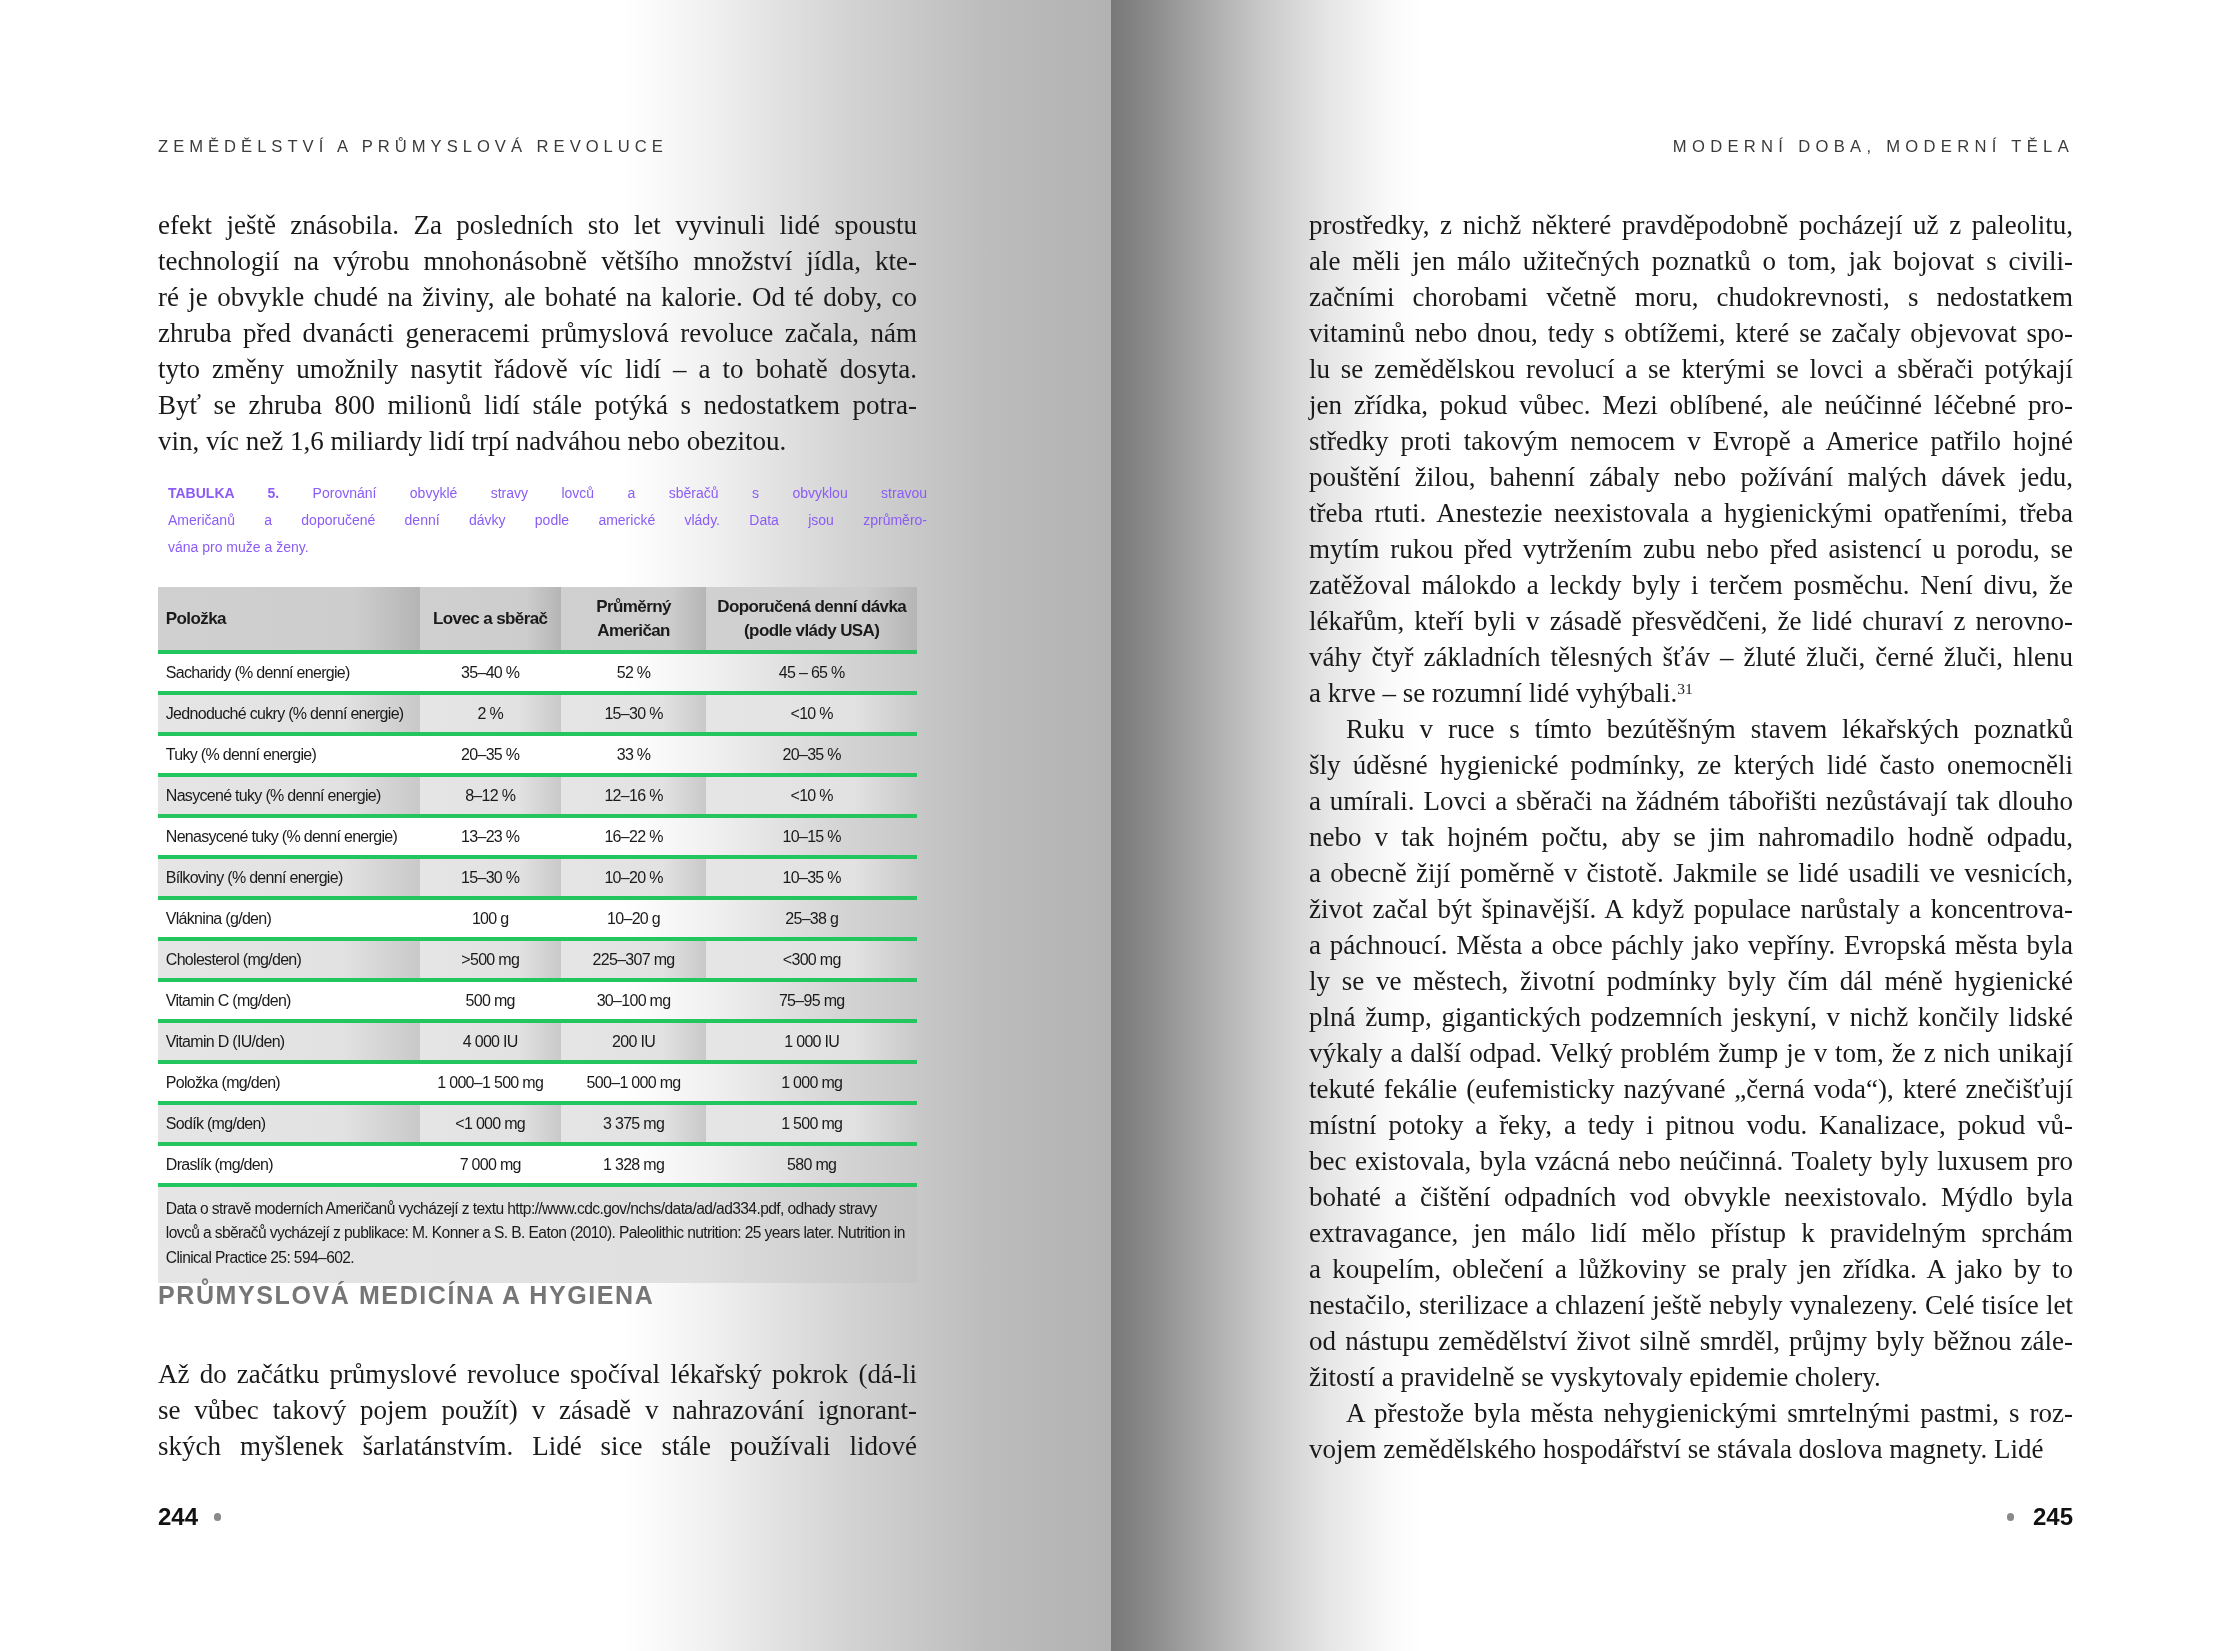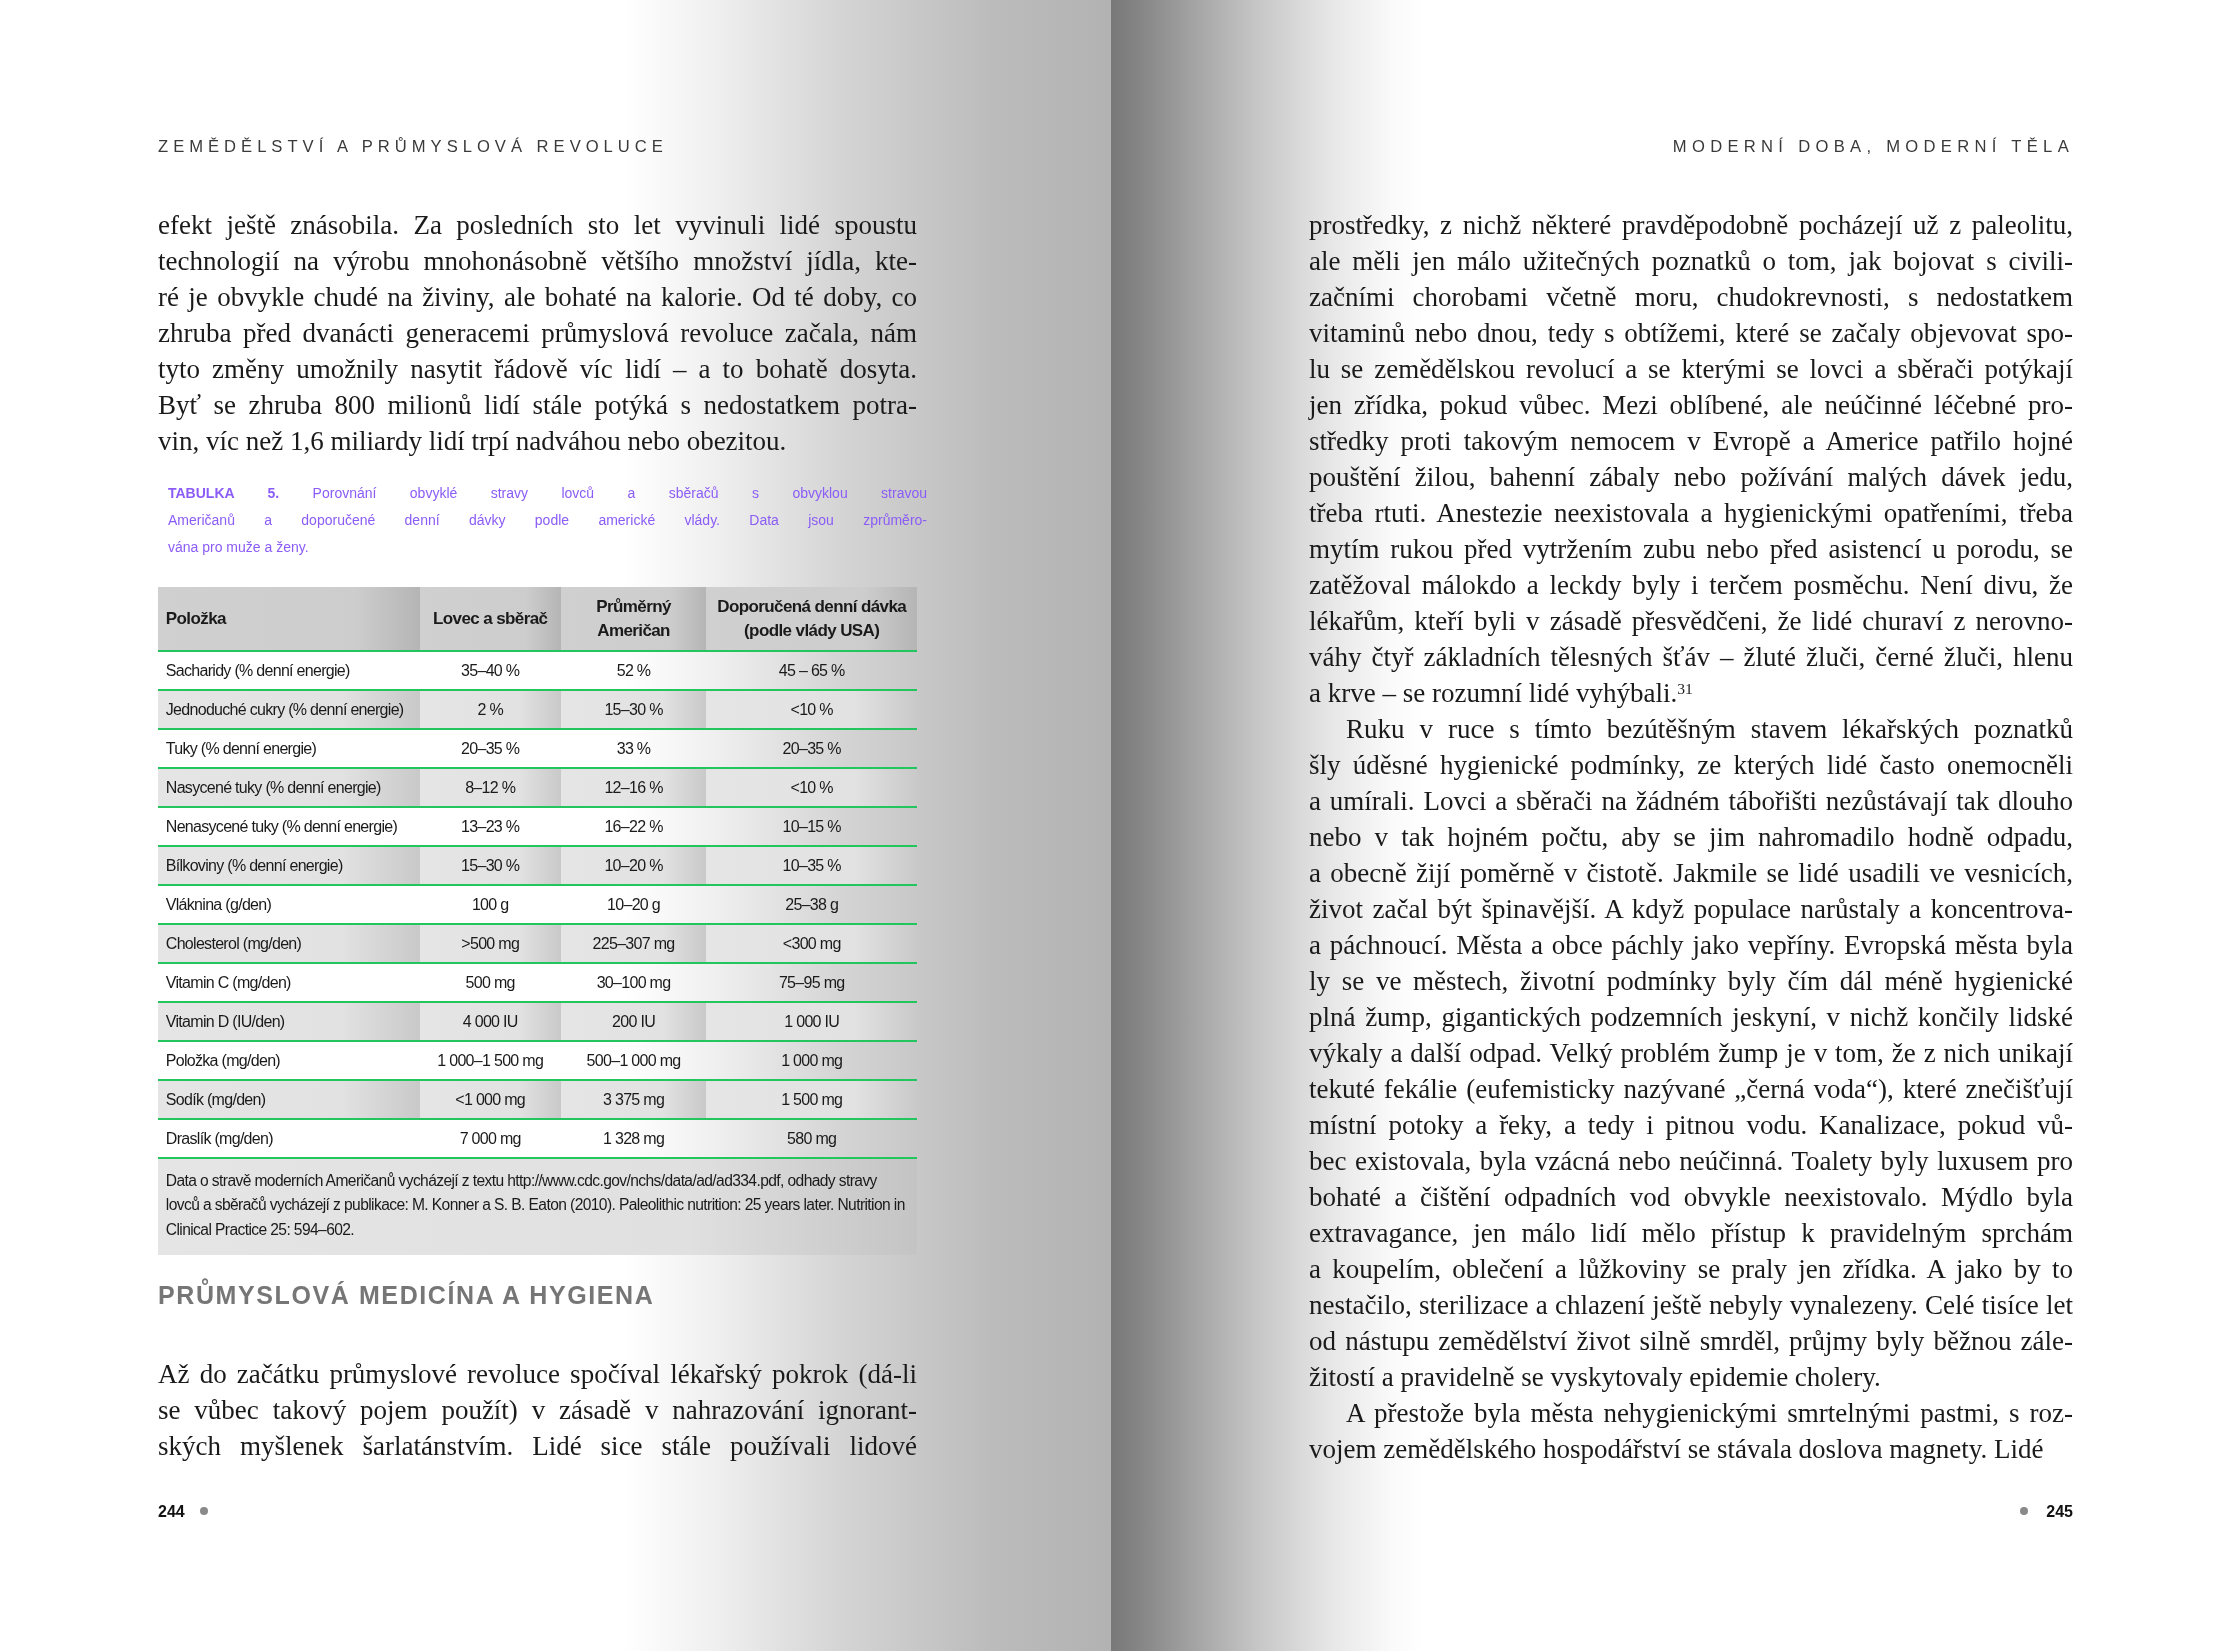--- a/index.html
+++ b/index.html
@@ -46,37 +46,37 @@
     background:linear-gradient(to right,#d0d0d0 0%,#cdcdcd 75%,#b5b5b5 100%);
     font-size:17px; font-weight:bold; height:63px; padding:0 7.8px; line-height:23.4px;
     letter-spacing:-0.6px; transform-origin:left;
   }
   table.nutri th.c0 { text-align:left; width:249px; }
   table.nutri th.c1 { text-align:center; width:132px; }
   table.nutri th.c2 { text-align:center; width:141px; }
   table.nutri th.c3 { text-align:center; }
   table.nutri td {
     font-size:16px; height:37px; padding:0 7.8px; letter-spacing:-0.7px;
-    border-top:2px solid #22c55e; white-space:nowrap;
+    border-top:4px solid #22c55e; white-space:nowrap;
   }
   table.nutri td.c0 { text-align:left; }
   table.nutri td.num { text-align:center; }
   table.nutri tr.stripe td { background:linear-gradient(to right,#e5e5e5 0%,#e2e2e2 70%,#c9c9c9 100%); }
   table.nutri tr.plain td { background:rgba(255,255,255,0); }
   table.nutri td.note {
     background:linear-gradient(to right,#e5e5e5 0%,#e0e0e0 70%,#c4c4c4 100%);
     font-size:15.6px; line-height:24.4px; padding:9.8px 7.8px 12.7px 7.8px; white-space:normal; letter-spacing:-0.6px;
   }
   .section-head {
     position:absolute; left:158px; top:1281px; font-family:"Liberation Sans", sans-serif;
     font-size:25px; font-weight:bold; color:#767676; letter-spacing:1.6px; white-space:nowrap;
   }
   .folio {
     position:absolute; top:1503px; font-family:"Liberation Sans", sans-serif;
-    font-size:16px; font-weight:bold; color:#111; white-space:nowrap;
+    font-size:24px; font-weight:bold; color:#111; white-space:nowrap;
   }
   .folio .dot { display:inline-block; width:7.8px; height:7.8px; border-radius:50%; background:#8a8a8a; vertical-align:middle; position:relative; top:-2px; }
   .folio-left { left:158px; }
   .folio-left .dot { margin-left:15.6px; }
   .folio-right { right:149px; }
   .folio-right .dot { margin-right:18.5px; }
   sup { font-size:15.6px; vertical-align:7.8px; line-height:0; }
 </style>
 </head>
 <body>

